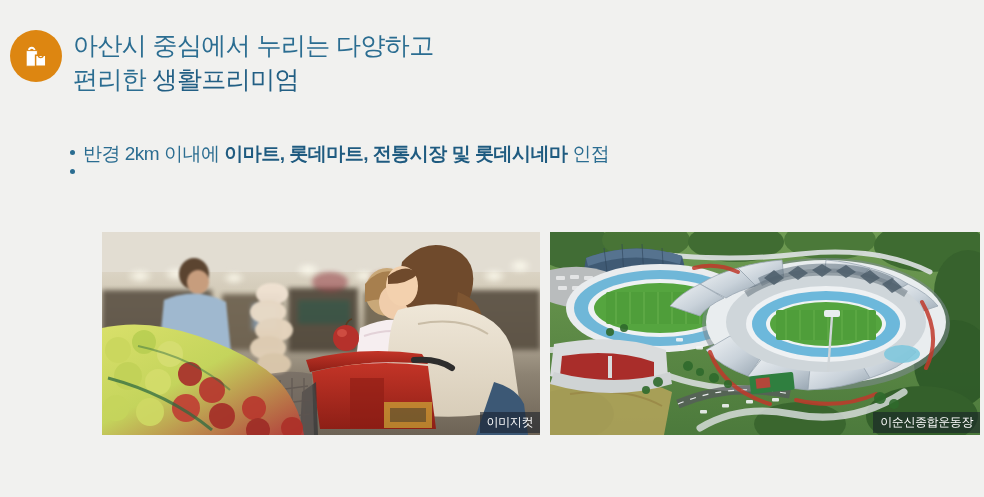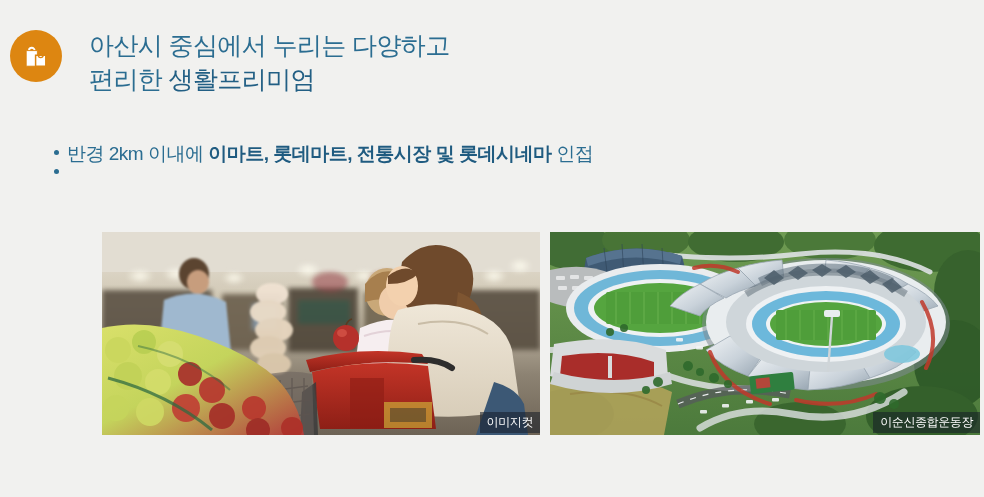--- a/index.html
+++ b/index.html
@@ -43,40 +43,40 @@
     margin-left: 2px;
   }
   .heading-icon svg {
     position: absolute;
     left: 50%;
     top: 50%;
     transform: translate(-50%, -50%);
   }
 
   .heading-text {
-    margin-left: 27px;
+    margin-left: 11px;
     color: #2b6d91;
     font-size: 25px;
     line-height: 34px;
     letter-spacing: -0.6px;
     font-weight: 400;
     white-space: nowrap;
   }
   .heading-line {
     display: block;
   }
   .heading-strong {
     font-weight: 400;
     color: #225f84;
   }
 
   
   .bullets {
     position: absolute;
-    left: 54px;
+    left: 70px;
     top: 134px;
     width: 910px;
   }
   .bullet-row {
     display: flex;
     align-items: baseline;
     color: #2b6d91;
     font-size: 19px;
     line-height: 40px;
     letter-spacing: -0.5px;

